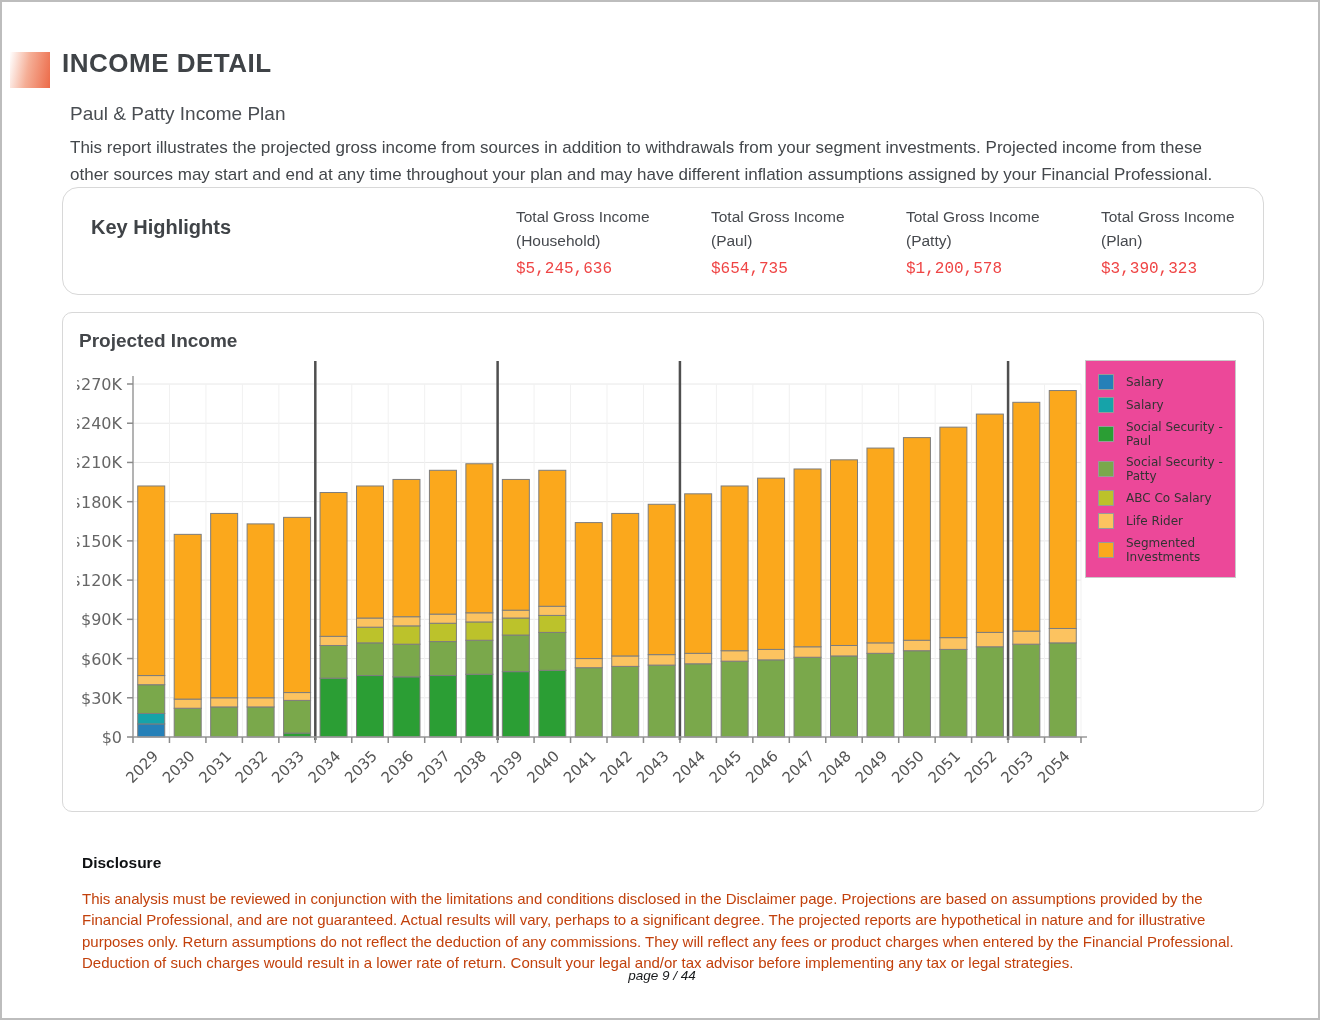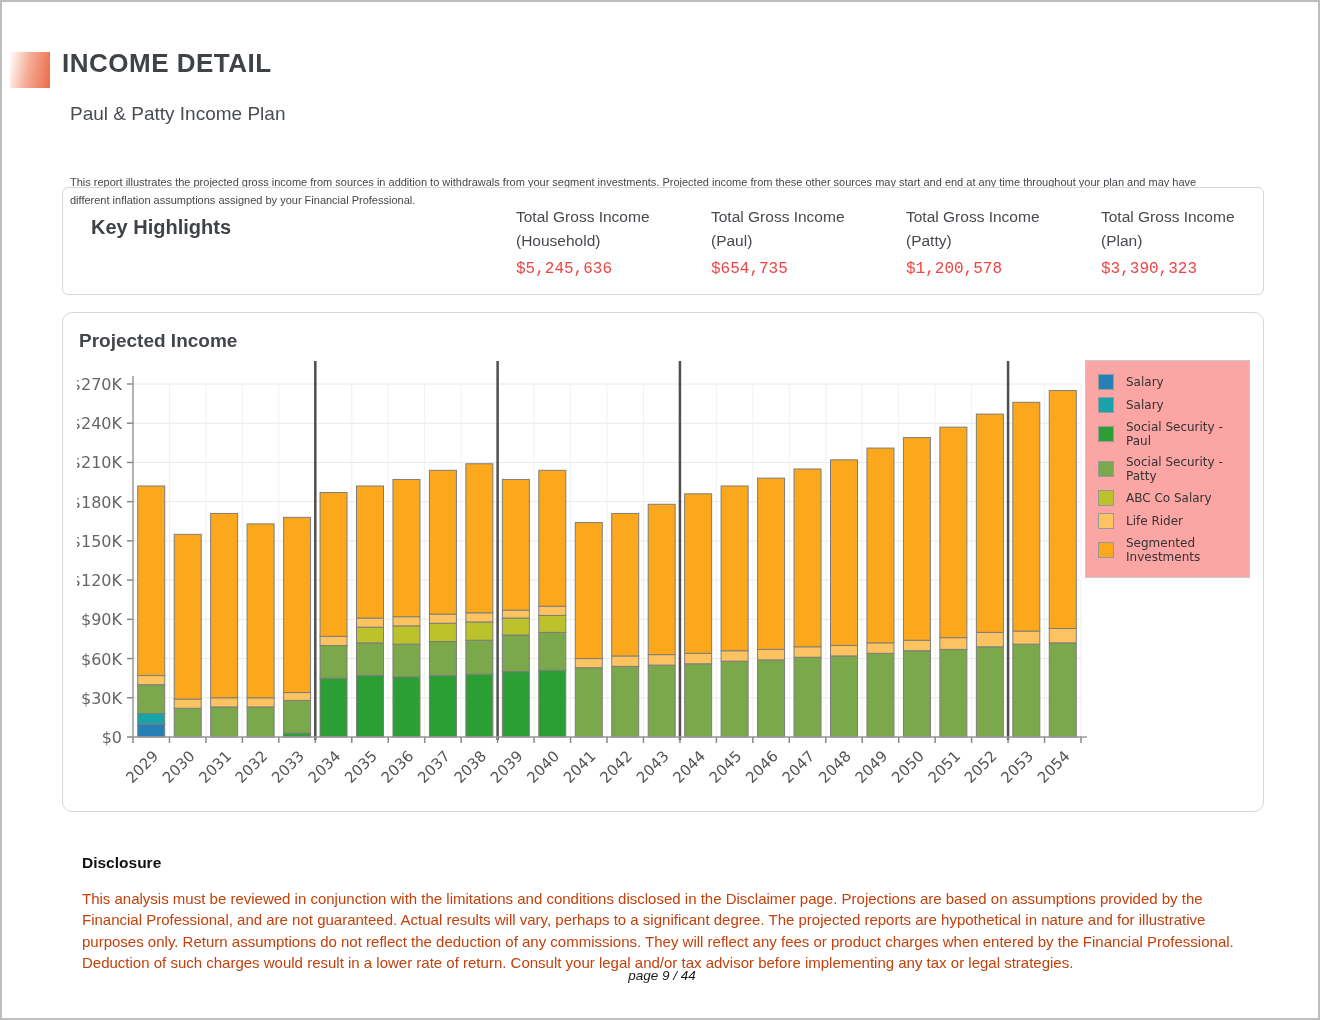--- a/index.html
+++ b/index.html
@@ -5,34 +5,34 @@
   html,body{margin:0;padding:0;background:#fff;}
   body{width:1320px;height:1020px;position:relative;font-family:"Liberation Sans",sans-serif;
        border:2px solid #bdbdbd;box-sizing:border-box;overflow:hidden;}
   .abs{position:absolute;}
 
   
   .accent-square{left:8px;top:50px;width:40px;height:36px;
     background:linear-gradient(100deg,#ffffff 0%,#f5ae96 45%,#ec6a48 100%);}
   .page-title{left:60px;top:46px;font-size:26px;font-weight:800;color:#3f4347;letter-spacing:.5px;}
   .subtitle{left:68px;top:101px;font-size:19px;color:#494d52;}
-  .intro{left:68px;top:132px;width:1160px;font-size:11px;line-height:1.6;color:#43474b;margin-top:40px;}
+  .intro{left:68px;top:132px;width:1160px;font-size:17px;line-height:1.6;color:#43474b;}
 
   
-  .hl-box{left:60px;top:185px;width:1202px;height:108px;border:1px solid #d8d8d8;border-radius:6px;box-sizing:border-box;}
+  .hl-box{left:60px;top:185px;width:1202px;height:108px;border:1px solid #d8d8d8;border-radius:16px;box-sizing:border-box;}
   .hl-title{left:28px;top:28px;font-size:20px;font-weight:600;color:#3f4347;}
   .hl-col{top:17px;width:190px;margin-left:35px;}
   .hl-label{font-size:15.5px;color:#46494e;line-height:1.55;}
   .hl-value{margin-top:7px;font-family:Liberation Mono, monospace;font-size:16px;color:#ef4444;}
 
   
   .chart-box{left:60px;top:310px;width:1202px;height:500px;border:1px solid #d8d8d8;border-radius:10px;box-sizing:border-box;}
   .chart-title{left:16px;top:17px;font-size:19px;font-weight:600;color:#43464a;}
   #chart-svg{position:absolute;left:14px;top:46px;}
-  .legend{left:1022px;top:47px;width:165px;height:218px;border:1px solid #c9c9c9;background:#fca5a5;
+  .legend{left:1022px;top:47px;width:151px;height:218px;border:1px solid #c9c9c9;background:#ec4899;
     box-sizing:border-box;display:flex;flex-direction:column;justify-content:space-evenly;padding:6px 12px;}
   .legend-item{display:flex;align-items:center;gap:12px;}
   .legend-swatch{width:16px;height:16px;border:1px solid #999;box-sizing:border-box;flex:0 0 auto;}
   .legend-label{font-size:12px;color:#333;font-family:"DejaVu Sans",sans-serif;}
 
   
   .disc-title{left:80px;top:852px;font-size:15.5px;font-weight:bold;color:#0f1113;}
   .disc-body{left:80px;top:886px;width:1164px;font-size:15px;line-height:1.42;color:#c2410c;}
   .page-num{left:0;top:966px;width:1320px;text-align:center;font-style:italic;font-size:13.5px;color:#17191b;}
 

